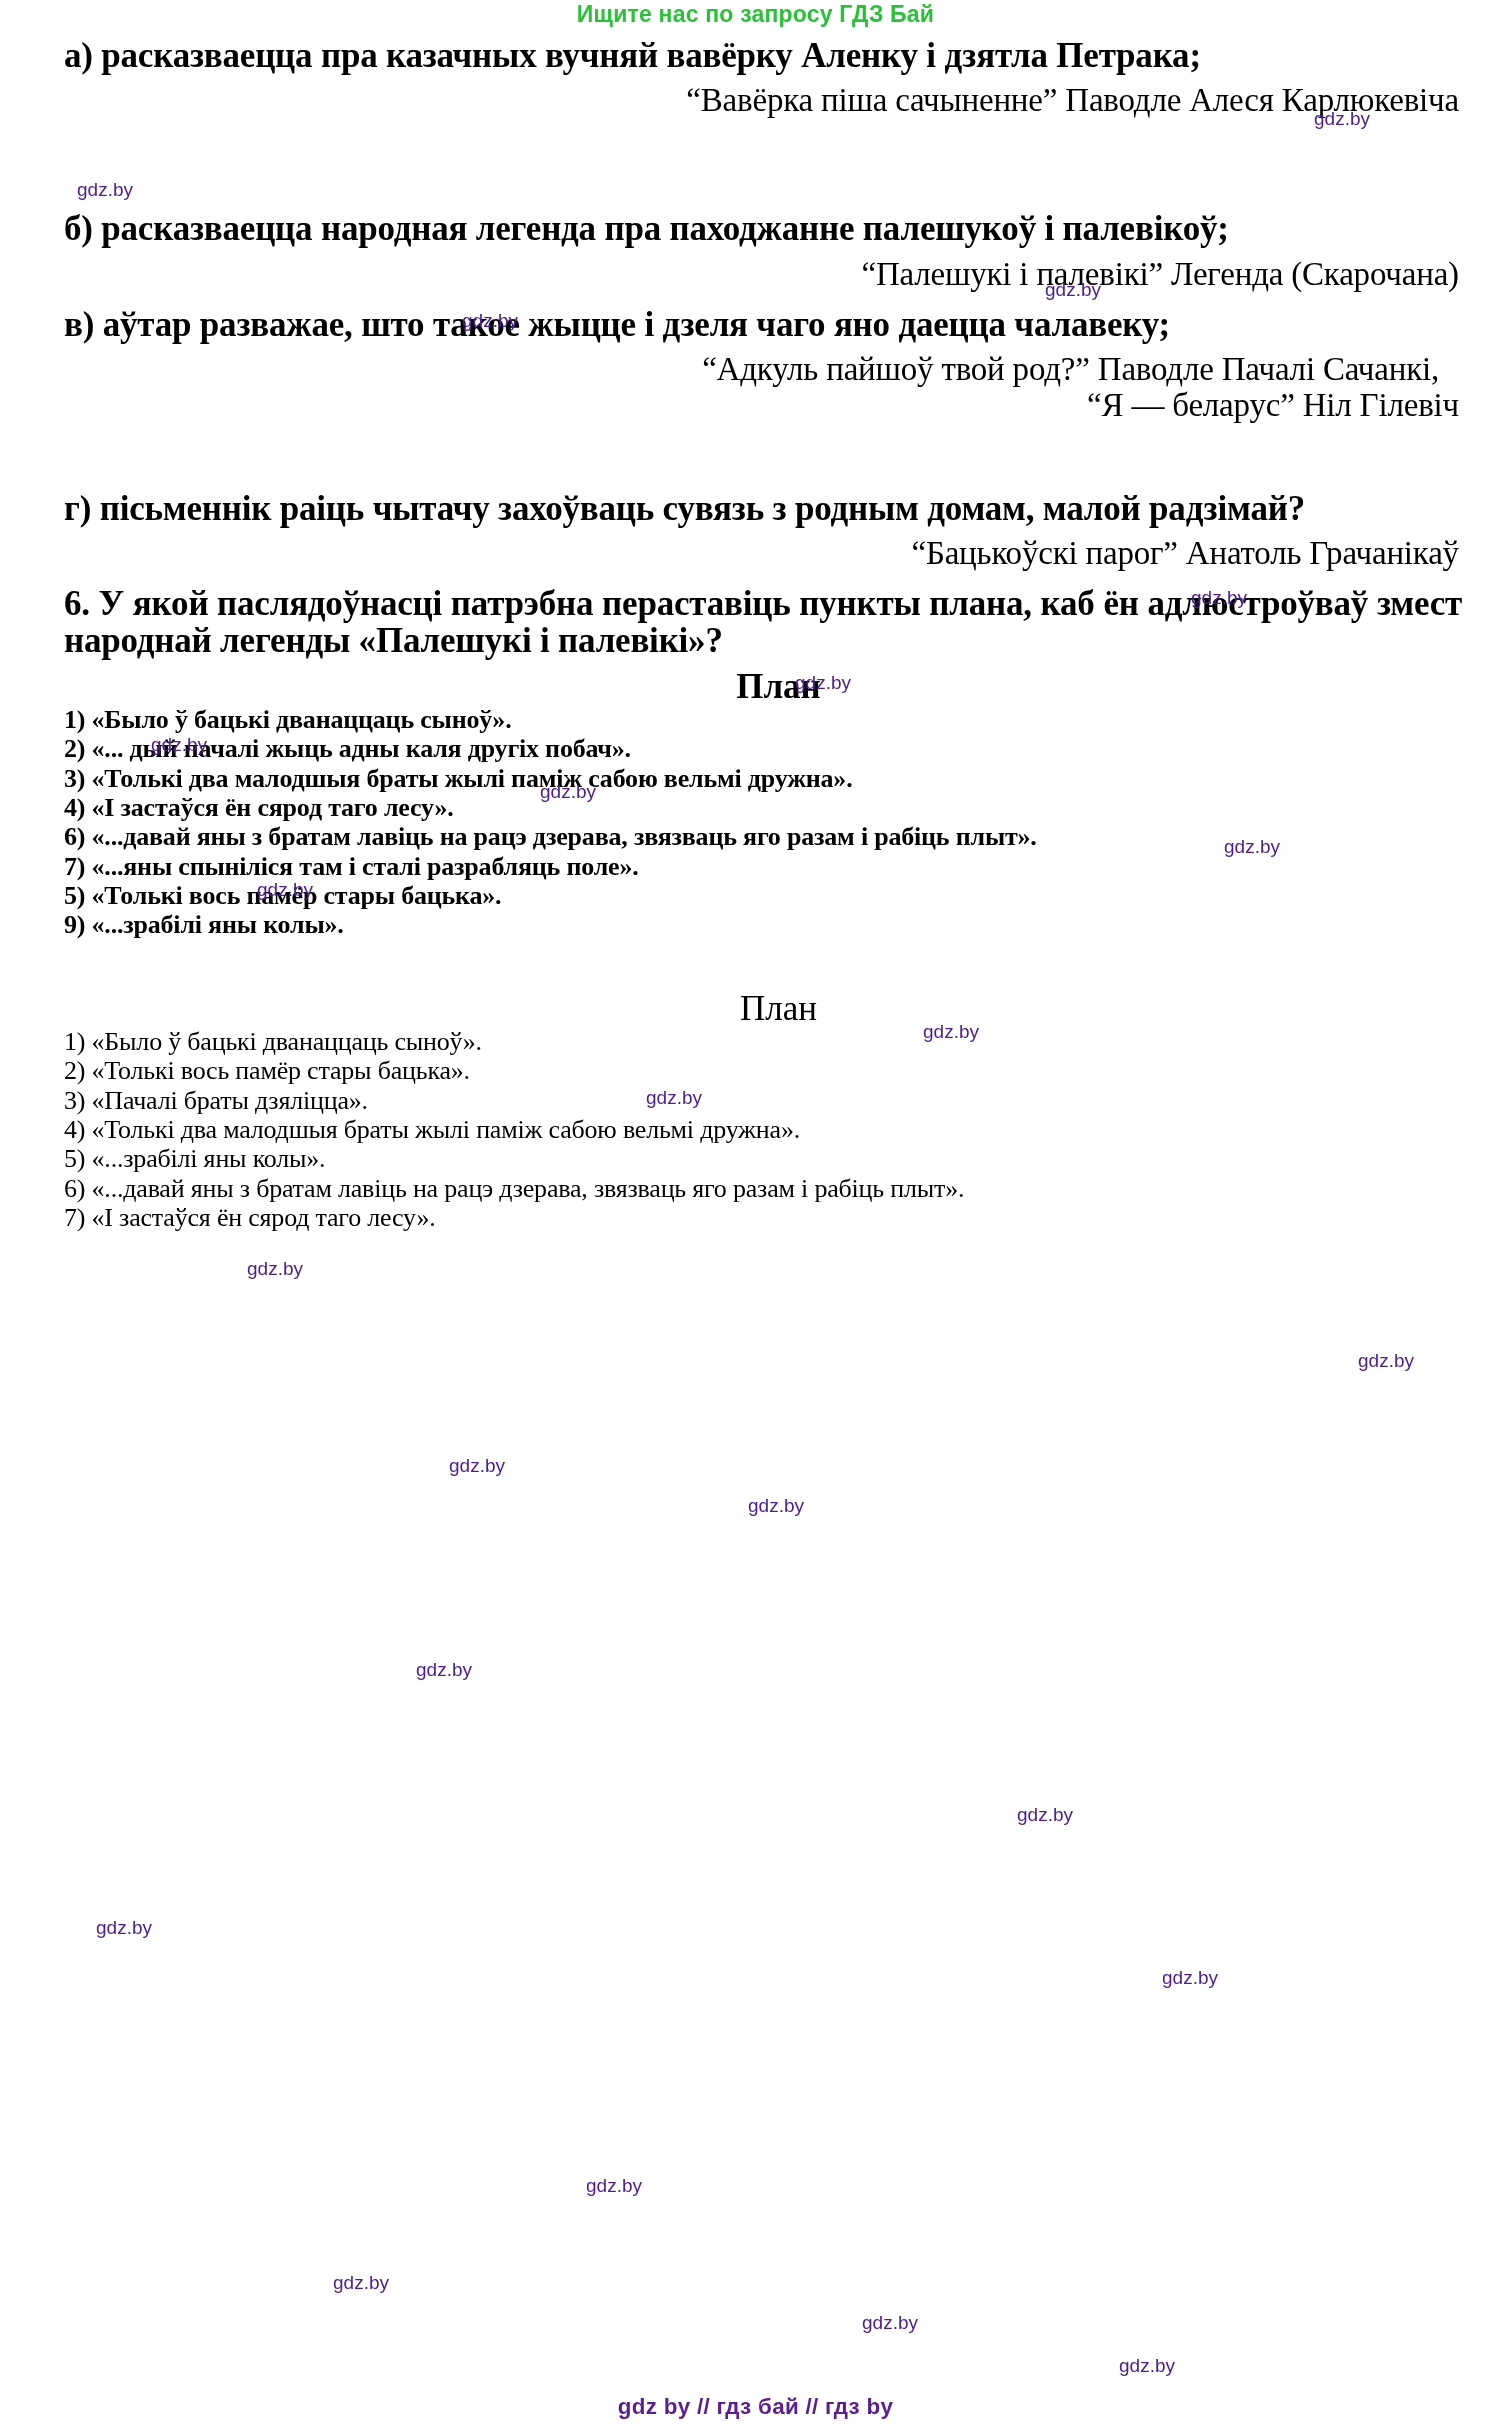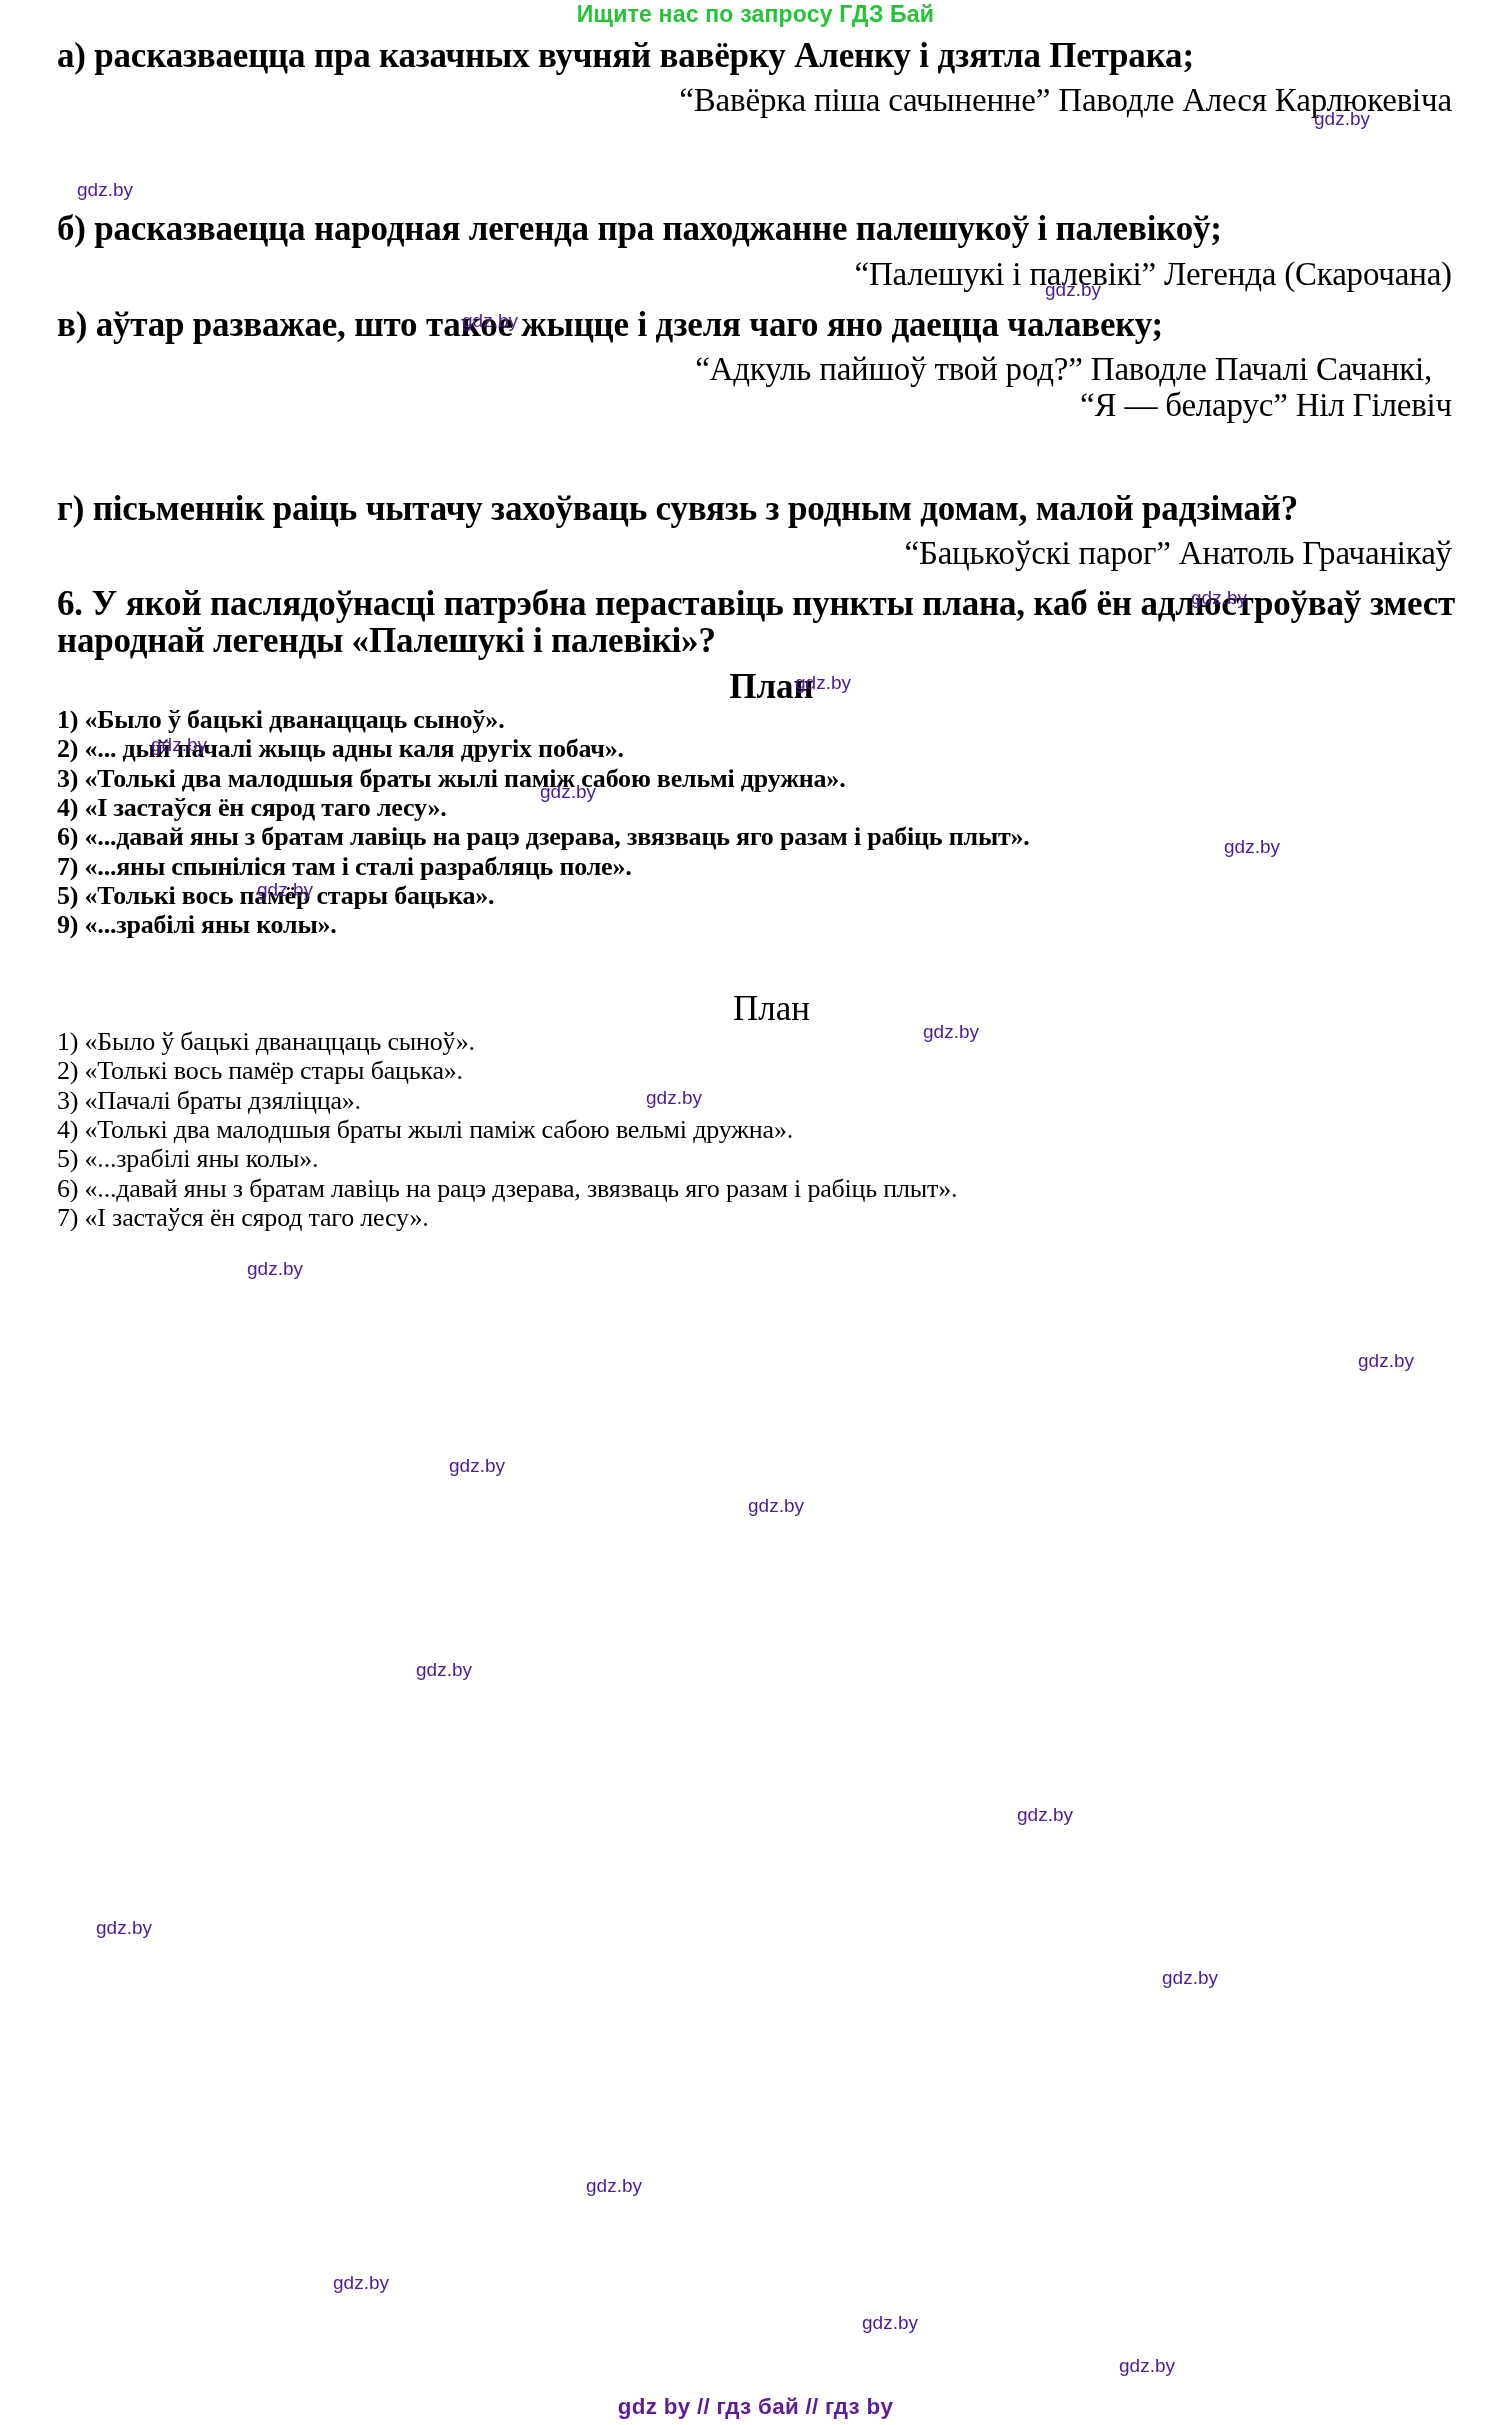--- a/index.html
+++ b/index.html
@@ -30,21 +30,21 @@
     font-weight: 700;
     color: #25c335;
     letter-spacing: 0.2px;
     line-height: 26px;
     padding-top: 1px;
   }
 
   
   .content {
     position: absolute;
-    left: 57px;
+    left: 64px;
     top: 37px;
     width: 1398px;
   }
 
   .q {
     font-size: 35px;
     font-weight: 700;
     line-height: 1.07;
     text-align: justify;
     text-align-last: left;

